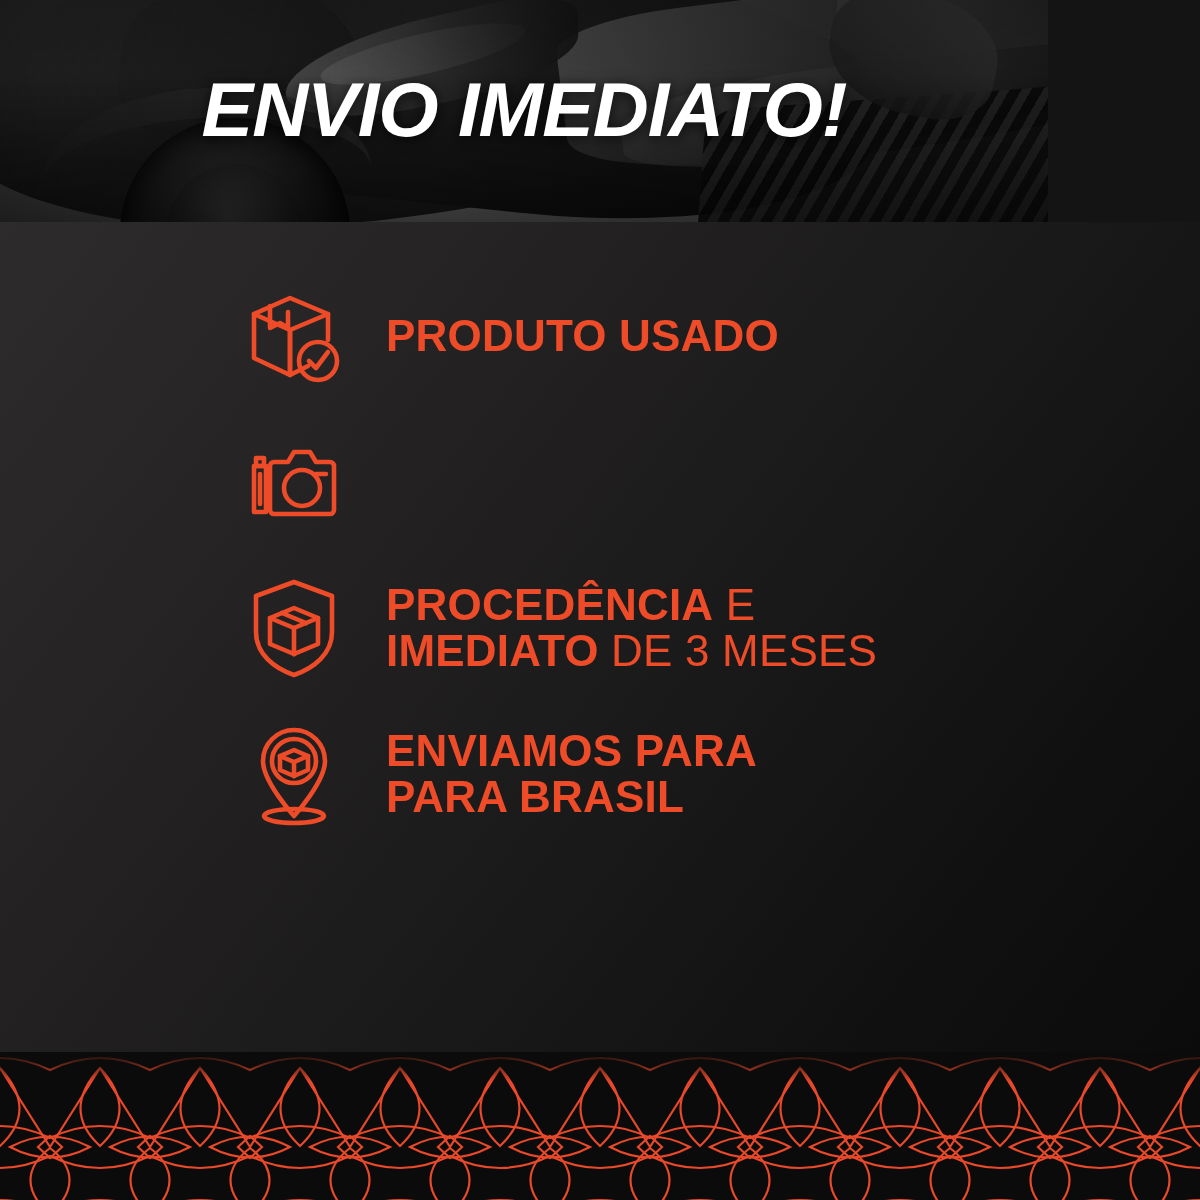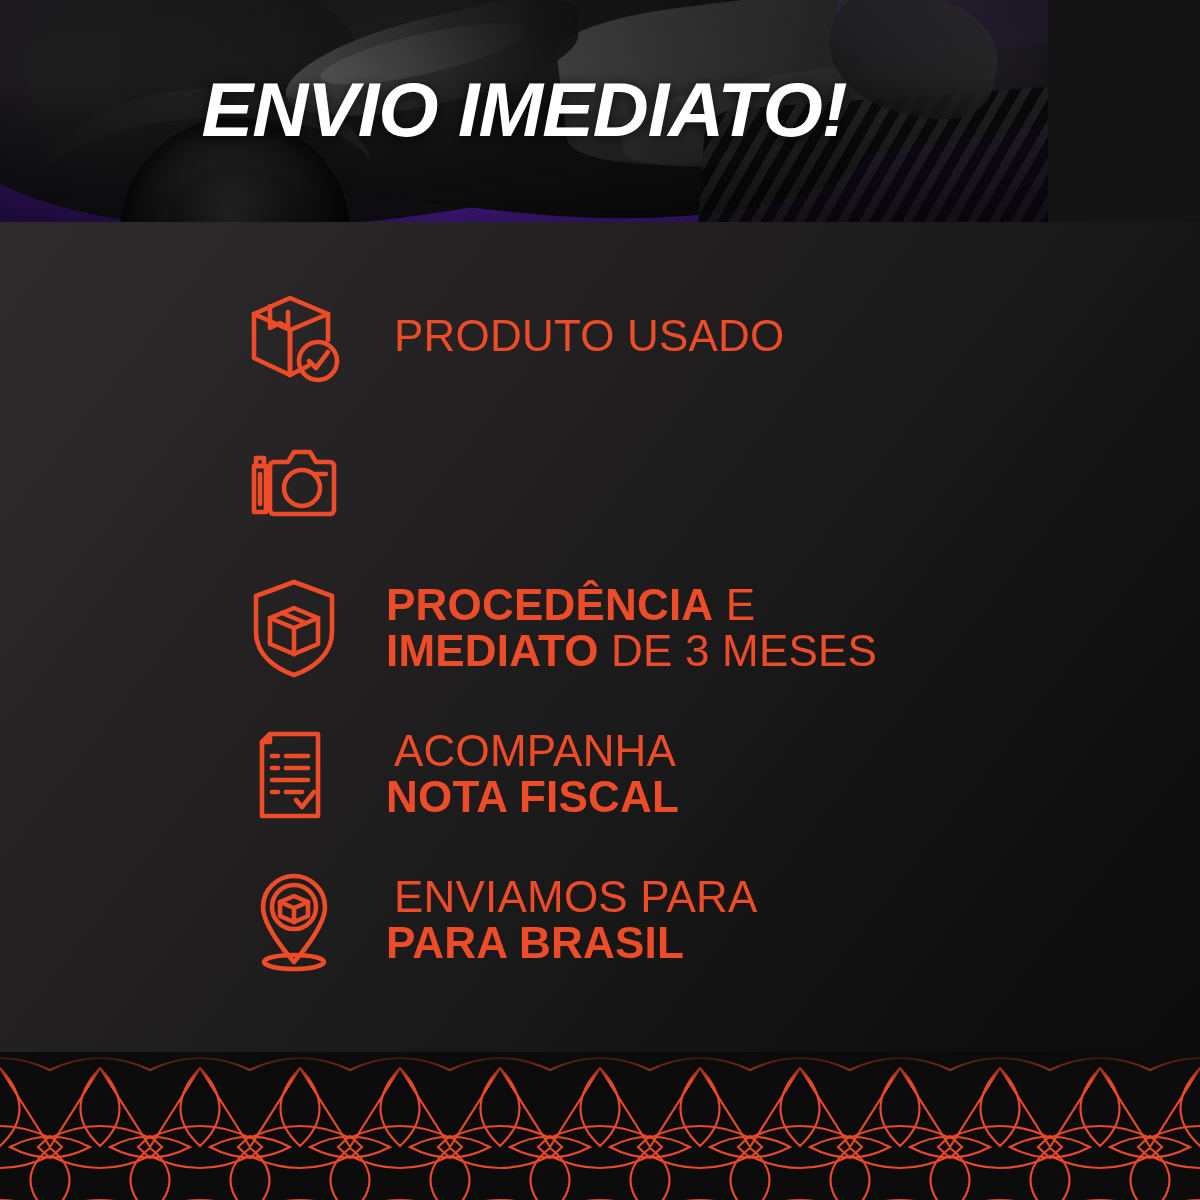--- a/index.html
+++ b/index.html
@@ -19,21 +19,21 @@
     overflow: hidden;
   }
 
   
   .header-band {
     position: absolute;
     top: 0; left: 0;
     width: 1048px;
     height: 222px;
     overflow: hidden;
-    background: #6d28d9;
+    background: #737373;
   }
 
   .car-art { position: absolute; inset: 0; }
 
   .hood-sweep {
     position: absolute;
     left: -60px; top: -110px;
     width: 900px; height: 330px;
     background: linear-gradient(168deg, #4a4a4a 0%, #323232 32%, #1c1c1c 70%, #111 100%);
     border-radius: 0 0 58% 40%;
@@ -205,21 +205,21 @@
     justify-content: center;
     line-height: 1.04;
   }
 
   .ft-line {
     font-size: 44px;
     letter-spacing: .2px;
     color: #ee4b28;
     white-space: nowrap;
   }
-  .ft-line.reg { font-weight: 400; margin-left: 8px; }
+  .ft-line.reg { font-weight: 700; }
   .ft-line.bold { font-weight: 800; }
 
   .ft-line .bold-seg { font-weight: 800; }
   .ft-line .reg-seg  { font-weight: 400; }
 
   
   .ornament {
     position: absolute;
     left: 0;
     top: 1052px;
@@ -306,40 +306,20 @@
         <div class="feature-text">
           <div class="ft-line">
             <span class="bold-seg">PROCEDÊNCIA</span><span class="reg-seg"> E</span>
           </div>
           <div class="ft-line">
             <span class="bold-seg">IMEDIATO</span><span class="reg-seg"> DE 3 MESES</span>
           </div>
         </div>
       </div>
 
-      <div class="feature-row">
-        <div class="feature-icon">
-          <svg width="108" height="108" viewBox="0 0 108 108" fill="none" stroke="#ee4b28" stroke-width="4.6" stroke-linecap="round" stroke-linejoin="round">
-            <path d="M30 14 L78 14 L78 96 L22 96 L22 22 Z"></path>
-            <path d="M30 14 L30 22 L22 22"></path>
-            <path d="M32 36 L38 36"></path>
-            <path d="M46 36 L68 36"></path>
-            <path d="M32 48 L38 48"></path>
-            <path d="M46 48 L68 48"></path>
-            <path d="M32 60 L68 60"></path>
-            <path d="M32 72 L38 72"></path>
-            <path d="M46 72 L62 72"></path>
-            <path d="M56 80 L62 87 L74 72"></path>
-          </svg>
-        </div>
-        <div class="feature-text">
-          <div class="ft-line reg">ACOMPANHA</div>
-          <div class="ft-line bold">NOTA FISCAL</div>
-        </div>
-      </div>
 
       <div class="feature-row">
         <div class="feature-icon">
           <svg width="108" height="108" viewBox="0 0 108 108" fill="none" stroke="#ee4b28" stroke-width="4.6" stroke-linecap="round" stroke-linejoin="round">
             <path d="M54 10 C37 10 23 24 23 41 C23 62 54 96 54 96 C54 96 85 62 85 41 C85 24 71 10 54 10 Z"></path>
             <circle cx="54" cy="41" r="22"></circle>
             <path d="M40 36 L54 30 L68 36 L54 42 Z"></path>
             <path d="M40 36 L40 50 L54 56 L54 42"></path>
             <path d="M68 36 L68 50 L54 56"></path>
             <ellipse cx="54" cy="96" rx="30" ry="7"></ellipse>

